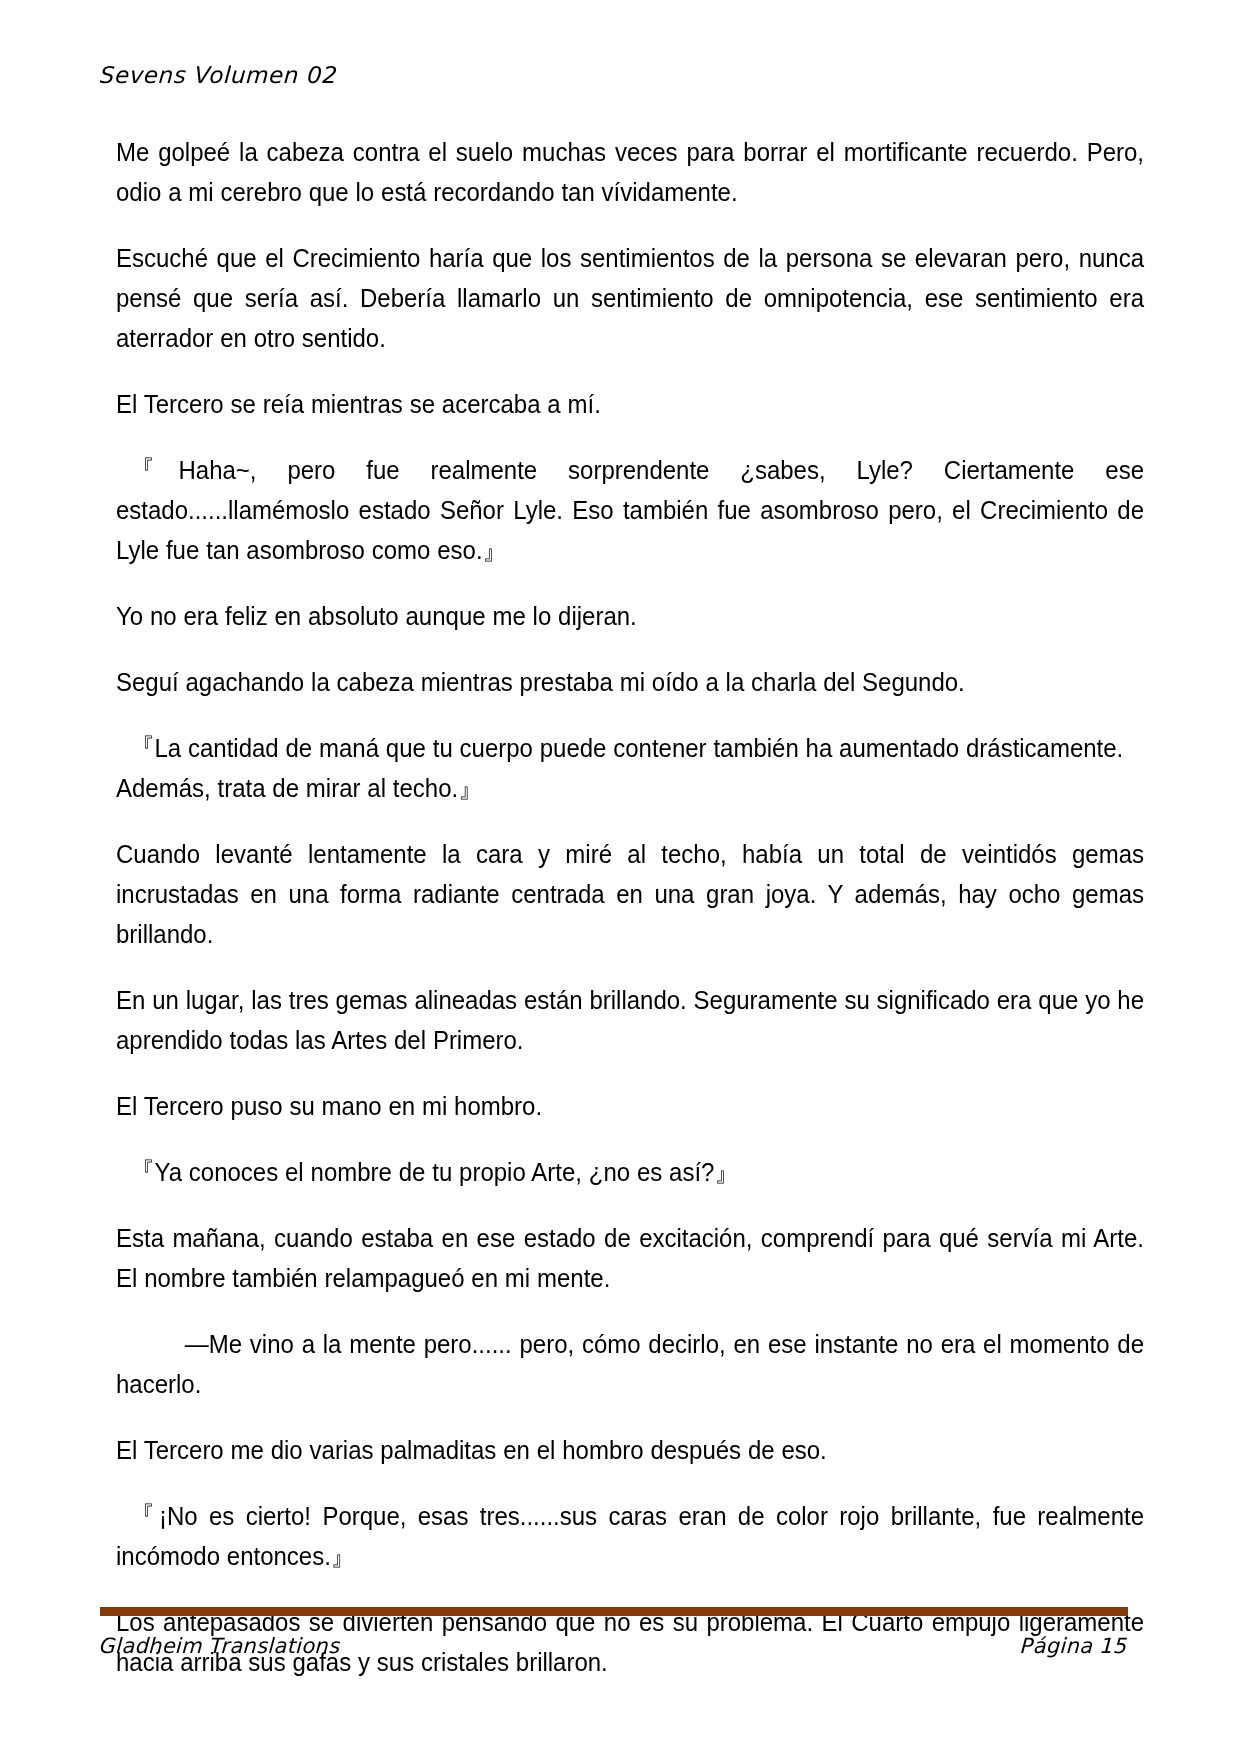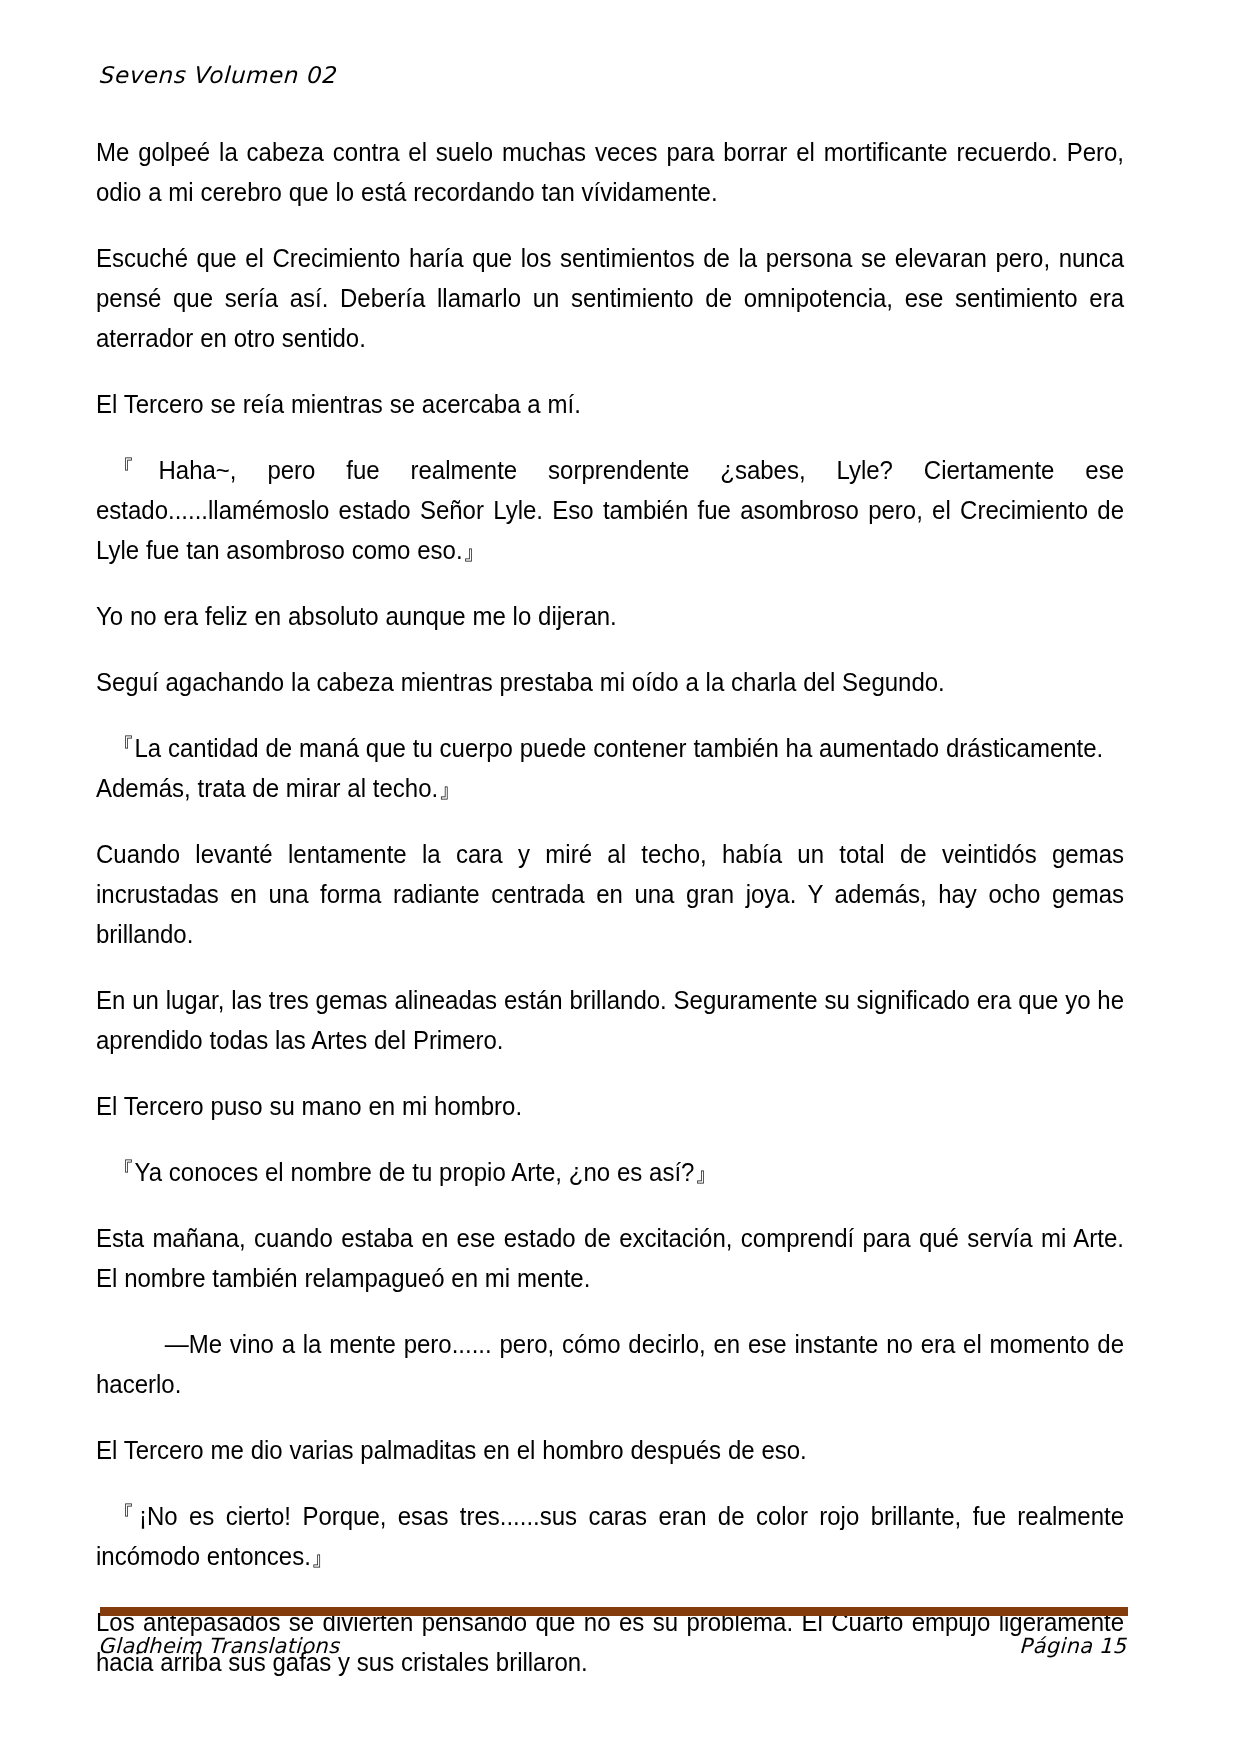--- a/index.html
+++ b/index.html
@@ -34,21 +34,21 @@
     font-weight: 400;
     letter-spacing: 0.6px;
     color: #000000;
     white-space: nowrap;
     transform: skewX(-4deg);
   }
 
   
   .body-block {
     position: absolute;
-    left: 96px;
+    left: 116px;
     top: 132px;
     width: 1028px;
   }
 
   .para {
     margin: 0 0 26px 0;
     font-family: "Liberation Sans", sans-serif;
     font-size: 26.5px;
     line-height: 40px;
     color: #000000;

